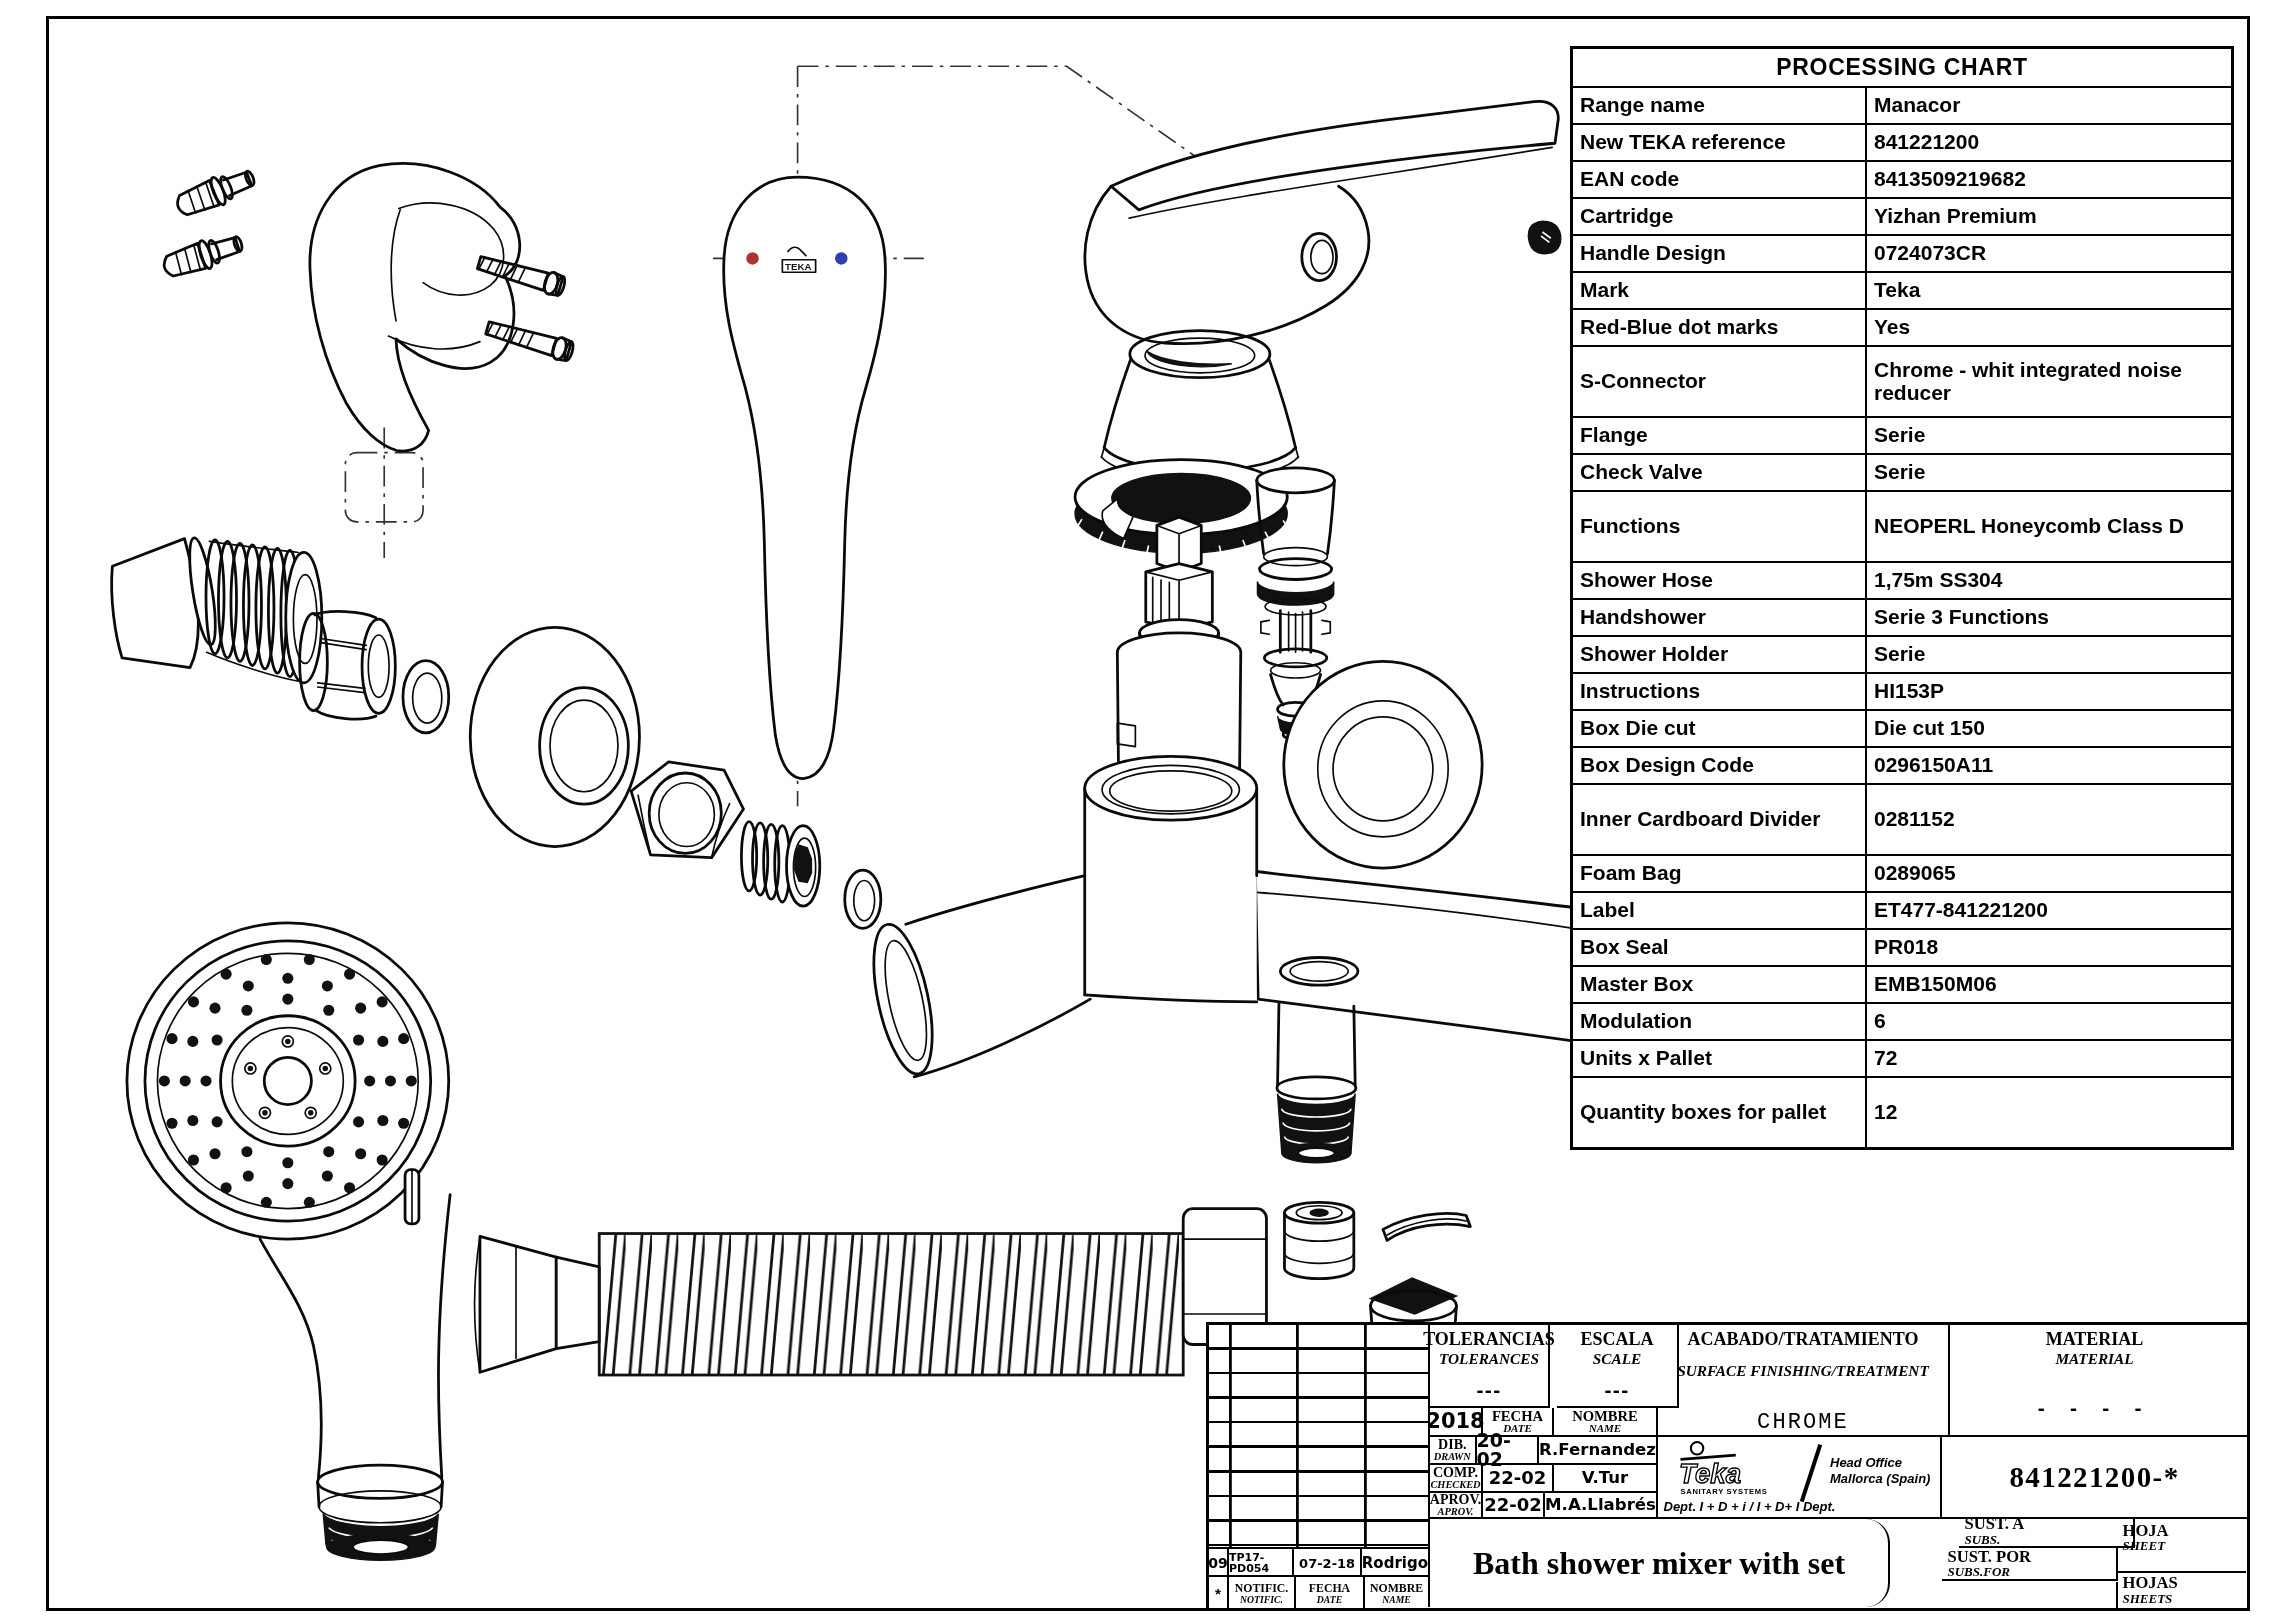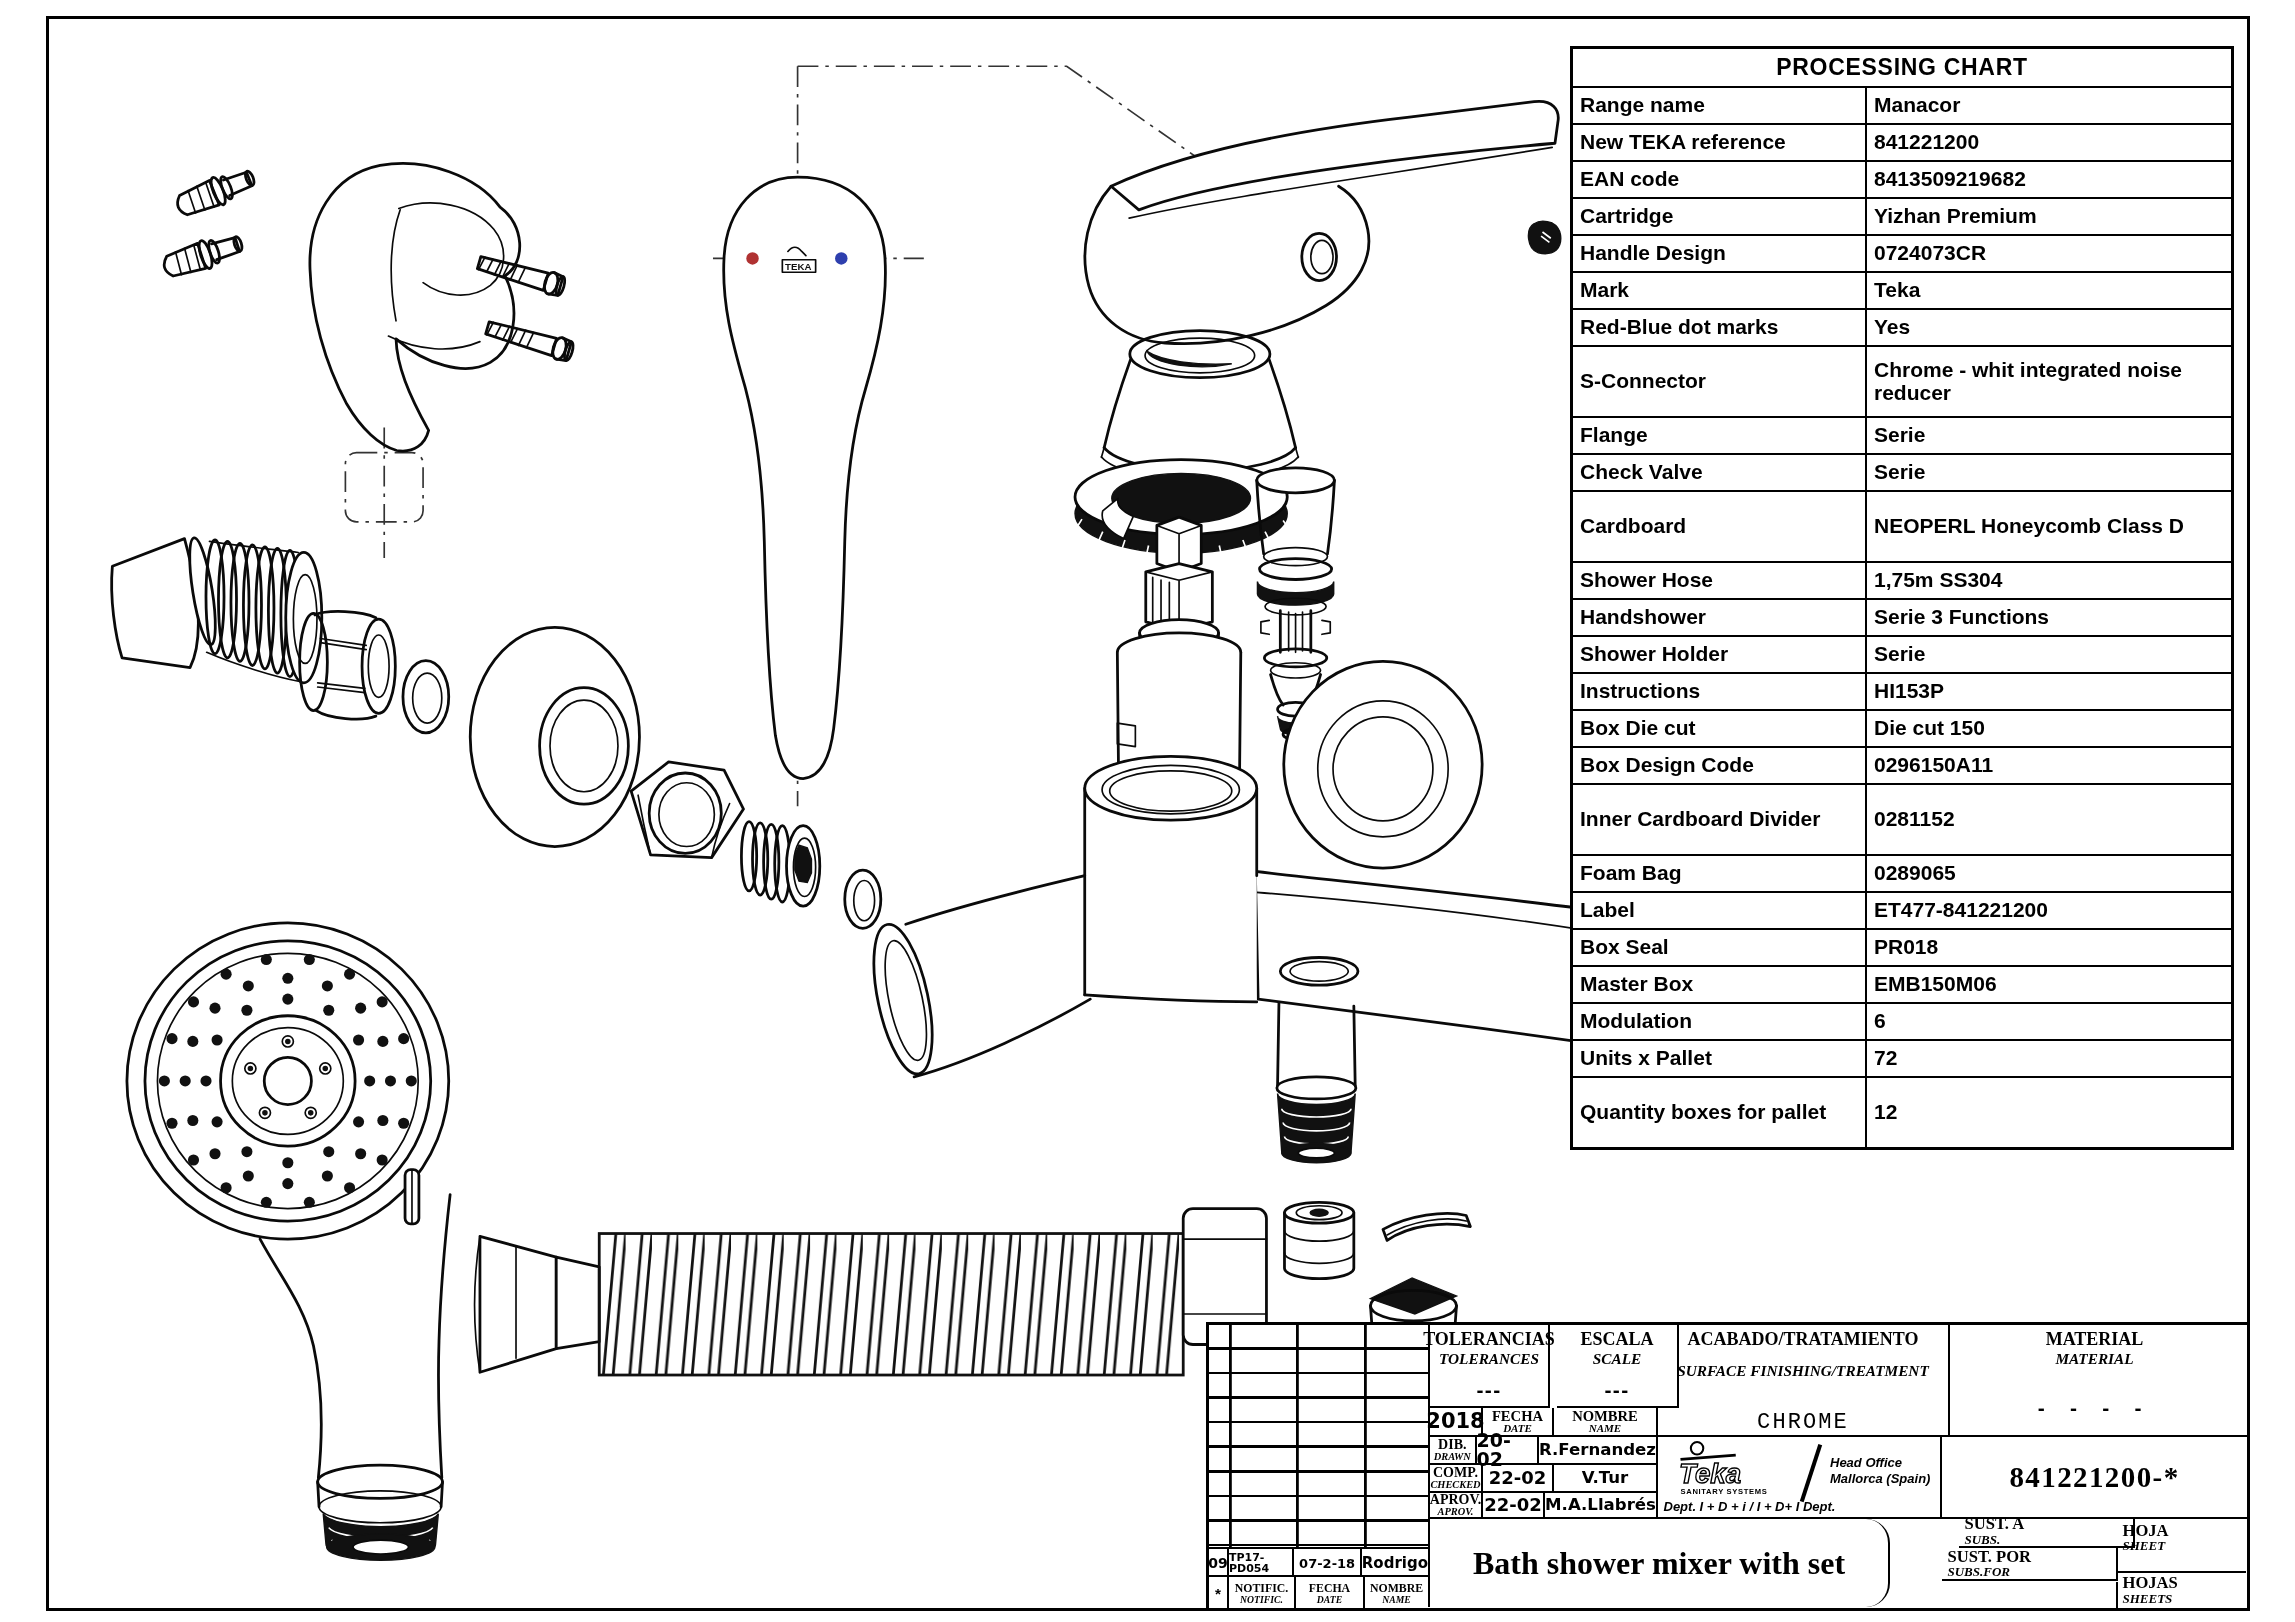--- a/index.html
+++ b/index.html
@@ -417,21 +417,21 @@
       </div>
     <div class="tr">
         <div class="td l">Flange</div>
         <div class="td v">Serie</div>
       </div>
     <div class="tr">
         <div class="td l">Check Valve</div>
         <div class="td v">Serie</div>
       </div>
     <div class="tr tall">
-        <div class="td l">Cardboard</div>
+        <div class="td l">Functions</div>
         <div class="td v">NEOPERL Honeycomb Class D</div>
       </div>
     <div class="tr">
         <div class="td l">Shower Hose</div>
         <div class="td v">1,75m SS304</div>
       </div>
     <div class="tr">
         <div class="td l">Handshower</div>
         <div class="td v">Serie 3 Functions</div>
       </div>

